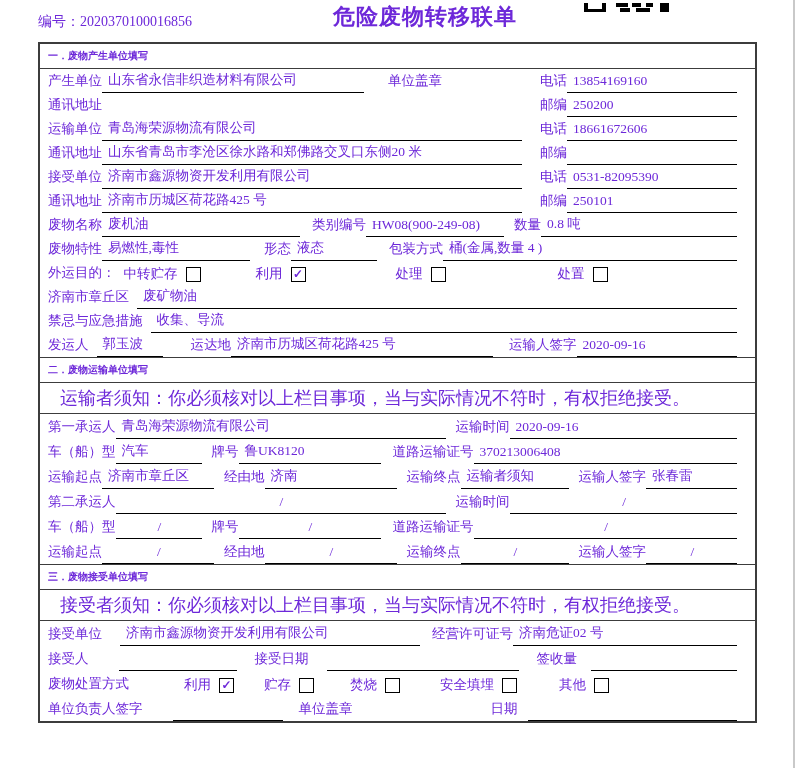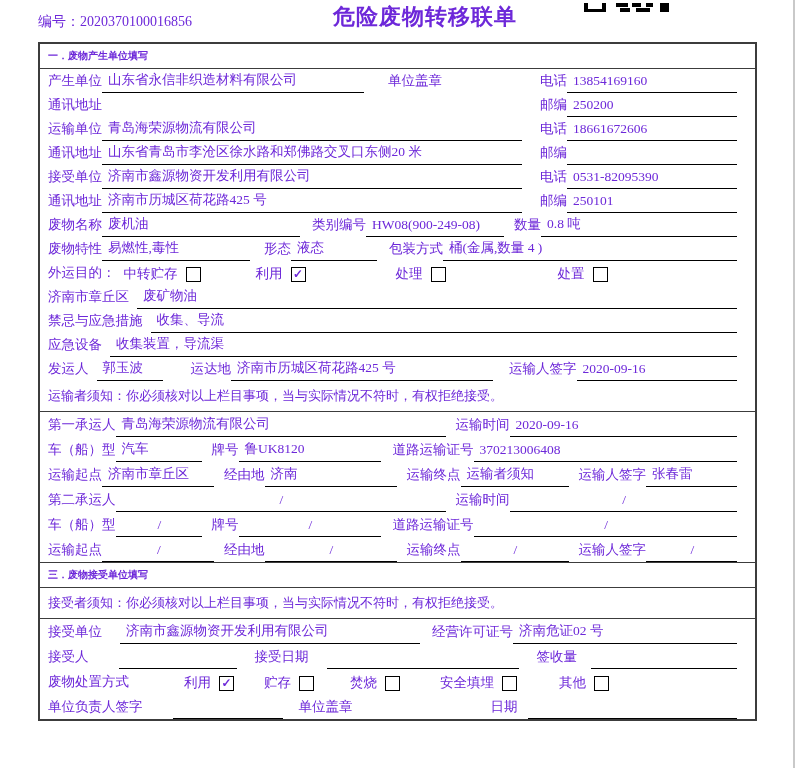--- a/index.html
+++ b/index.html
@@ -11,22 +11,22 @@
   
   .serial{position:absolute;left:38px;top:13px;font-size:14px;white-space:nowrap;}
   .doc-title{position:absolute;left:333px;top:2px;font-size:22px;font-weight:bold;letter-spacing:1px;white-space:nowrap;text-align:right;}
   .qr{position:absolute;left:578px;top:0;}
 
   
   .form{position:absolute;left:38px;top:42px;width:719px;border:2px solid #3c3c3c;box-sizing:border-box;background:#fff;}
   .sec-title{height:24px;display:flex;align-items:center;padding-left:8px;
              font-size:10px;font-weight:bold;border-bottom:1.5px solid #3c3c3c;white-space:nowrap;}
   .sec-title.mid{border-top:1.5px solid #3c3c3c;}
-  .notice{height:30px;display:flex;align-items:center;padding:0 8px;
-          border-bottom:1.2px solid #3c3c3c;font-size:13px;white-space:nowrap;}
+  .notice{height:30px;display:flex;align-items:center;padding:0 20px;
+          border-bottom:1.2px solid #3c3c3c;font-size:18px;white-space:nowrap;}
   .row{display:flex;align-items:flex-end;height:24px;padding:0 18px 0 8px;
        font-size:13.5px;white-space:nowrap;box-sizing:border-box;}
   .r25{height:25px;}
   .lbl{padding-bottom:3px;}
   .fld{border-bottom:1px solid #000;padding:0 4px 3px 6px;overflow:hidden;box-sizing:border-box;}
   .grow{flex:1 1 auto;min-width:0;}
   .c{text-align:center;}
   .opt{display:flex;align-items:center;padding-bottom:2px;}
   .cb{width:13px;height:13px;border:1.5px solid #000;margin-left:8px;box-sizing:content-box;
       display:inline-flex;align-items:center;justify-content:center;
@@ -155,34 +155,31 @@
     <div class="row">
       <span class="lbl">济南市章丘区</span>
       <span class="fld grow ml8">废矿物油</span>
     </div>
 
     <div class="row">
       <span class="lbl">禁忌与应急措施</span>
       <span class="fld grow ml8">收集、导流</span>
     </div>
 
-    <div class="row">
-      <span class="lbl">应急设备</span>
-      <span class="fld grow ml8">收集装置，导流渠</span>
-    </div>
 
     <div class="row">
       <span class="lbl">发运人</span>
       <span class="fld w66 ml8">郭玉波</span>
       <span class="lbl ml28">运达地</span>
       <span class="fld w262">济南市历城区荷花路425 号</span>
       <span class="lbl ml16">运输人签字</span>
       <span class="fld grow">2020-09-16</span>
     </div>
 
+    <div class="sec-title mid">二．废物运输单位填写</div>
     <div class="notice">运输者须知：你必须核对以上栏目事项，当与实际情况不符时，有权拒绝接受。</div>
 
     <div class="row r25">
       <span class="lbl">第一承运人</span>
       <span class="fld w330">青岛海荣源物流有限公司</span>
       <span class="lbl ml10">运输时间</span>
       <span class="fld grow">2020-09-16</span>
     </div>
 
     <div class="row r25">

